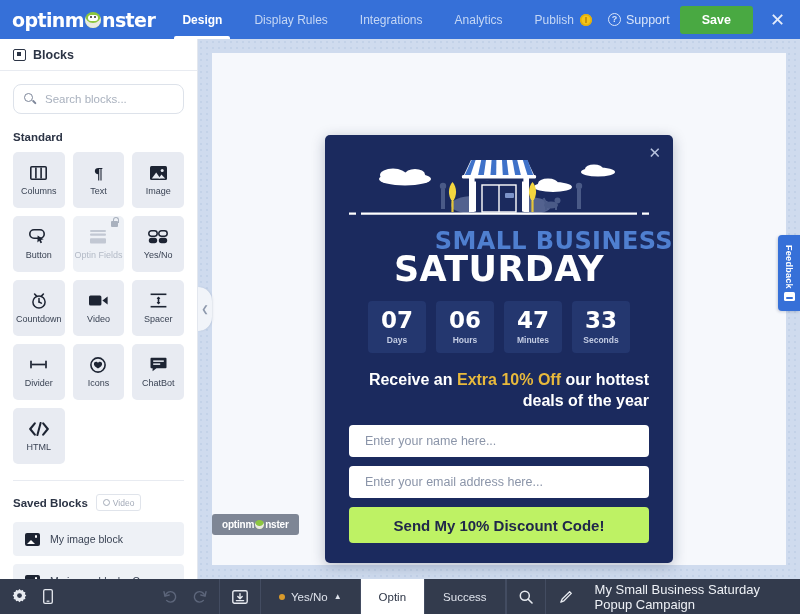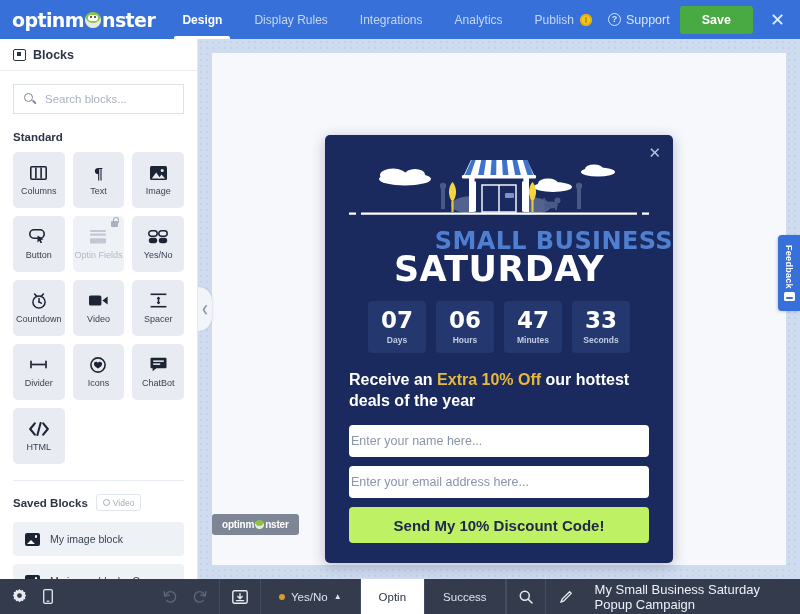--- a/index.html
+++ b/index.html
@@ -84,21 +84,21 @@
   .blocks-ico {
     width: 13px; height: 12px; border: 1.5px solid #2c3445; border-radius: 2px;
     position: relative; flex: 0 0 13px;
   }
   .blocks-ico::after {
     content: ""; position: absolute; left: 3.2px; top: 2.7px; width: 4px; height: 4px; background: #2c3445;
   }
   .sb-scroll { flex: 1; overflow: hidden; padding: 0 13px; min-height: 0; }
   .search-wrap { margin: 13px 0 0 0; position: relative; }
   .search-input {
-    width: 100%; height: 30px; border: 1px solid #dde2ea; border-radius: 0;
+    width: 100%; height: 30px; border: 1px solid #dde2ea; border-radius: 8px;
     padding: 0 10px 0 31px; font-size: 11.5px; color: #9aa3b2; outline: none;
     font-family: "Liberation Sans", sans-serif; background: #fff;
   }
   .search-input::placeholder { color: #a9b1be; }
   .search-ico {
     position: absolute; left: 11px; top: 9px; width: 9px; height: 9px;
     border: 1.5px solid #7e879a; border-radius: 50%; pointer-events: none;
   }
   .search-ico::after {
     content: ""; position: absolute; left: 7px; top: 7px; width: 4.5px; height: 1.5px;
@@ -201,29 +201,29 @@
   
   .countdown { display: flex; justify-content: center; gap: 10px; margin-top: 16px; }
   .cd-cell {
     background: #24376f; border-radius: 4px; width: 58px; height: 52px;
     display: flex; flex-direction: column; align-items: center; justify-content: center;
   }
   .cd-num { color: #fff; font-size: 23px; font-weight: bold; line-height: 1; font-family: "DejaVu Sans", sans-serif; }
   .cd-lbl { color: #c3cce3; font-size: 8.5px; font-weight: bold; margin-top: 3px; }
   
   .offer {
-    text-align: left; color: #fff; font-size: 16px; font-weight: bold;
+    text-align: right; color: #fff; font-size: 16px; font-weight: bold;
     line-height: 1.32; margin: 16px 24px 0;
   }
   .offer em { color: #e8b93c; font-style: normal; }
   
   .form { margin: 14px 24px 0; }
   .field {
     width: 100%; height: 32px; border-radius: 4px; border: none; background: #fff;
-    padding: 0 2px; font-size: 12.5px; color: #7c879c; outline: none;
+    padding: 0 16px; font-size: 12.5px; color: #7c879c; outline: none;
     margin-bottom: 9px; font-family: "Liberation Sans", sans-serif; display: block;
   }
   .field::placeholder { color: #8b95a9; }
   .cta {
     width: 100%; height: 36px; border: none; border-radius: 4px;
     background: #bef264; color: #21284a; font-size: 15px; font-weight: bold;
     cursor: pointer; font-family: "Liberation Sans", sans-serif;
   }
   
   .watermark {

